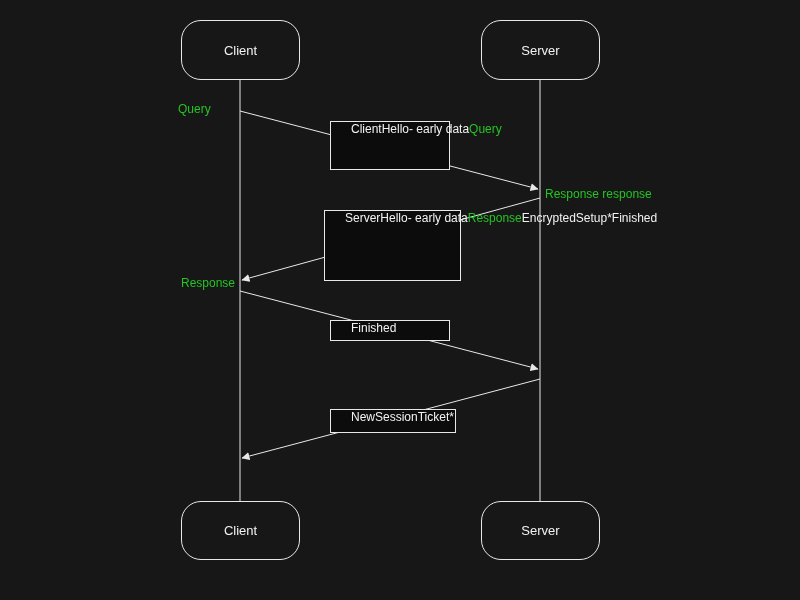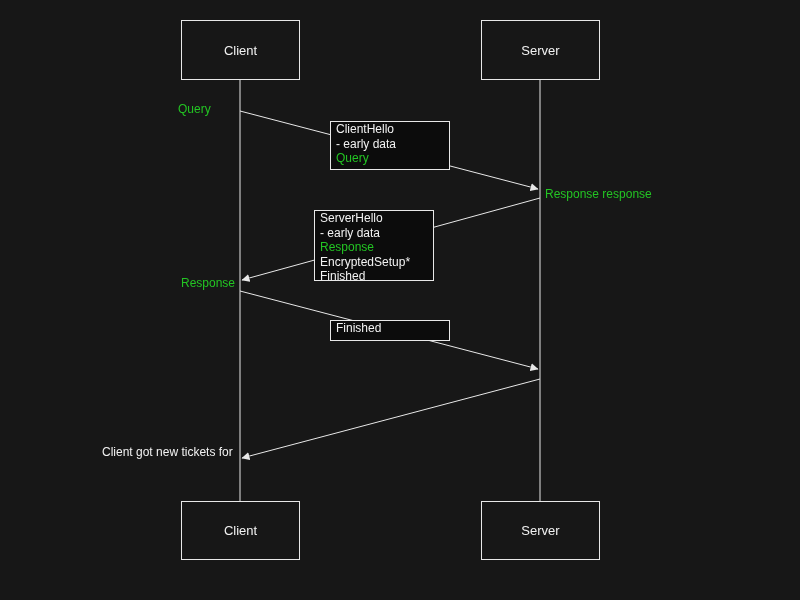--- a/index.html
+++ b/index.html
@@ -18,36 +18,36 @@
     background: var(--background);
     font-family: "Liberation Sans", sans-serif;
     color: var(--text);
     overflow: hidden;
   }
   .stage svg { position: absolute; left: 0; top: 0; }
   .actor {
     position: absolute;
     width: 119px;
     border: 1px solid var(--line);
-    border-radius: 0;
+    border-radius: 20px;
     background: var(--background);
     display: flex;
     align-items: center;
     justify-content: center;
     font-size: 13px;
     color: var(--text);
   }
   .msgbox {
     position: absolute;
     border: 1px solid var(--line);
     background: var(--box_fill);
     display: flex;
-    flex-direction: column;
+    flex-direction: row;
     justify-content: flex-start;
-    padding-left: 5px;
+    padding-left: 20px;
     font-size: 12px;
   }
   .ln { line-height: 14.5px; color: var(--text); white-space: nowrap; }
   .ln.green { color: var(--green); }
   .freelabel {
     position: absolute;
     font-size: 12px;
     line-height: 15px;
     color: var(--green);
     white-space: nowrap;
@@ -78,39 +78,41 @@
     <line x1="240" y1="291" x2="538" y2="369" stroke="#e8e8e8" stroke-width="1" marker-end="url(#arrow)"></line>
     <line x1="540" y1="379" x2="242" y2="458" stroke="#e8e8e8" stroke-width="1" marker-end="url(#arrow)"></line>
   </svg>
 
   <div class="msgbox" style="left:330px; top:121px; width:120px; height:49px;">
     <div class="ln">ClientHello</div>
     <div class="ln">- early data</div>
     <div class="ln green">Query</div>
   </div>
 
-  <div class="msgbox" style="left:314px; top:210px; width:120px; height:71px;">
+  <div class="msgbox" style="left:324px; top:210px; width:137px; height:71px;">
     <div class="ln">ServerHello</div>
     <div class="ln">- early data</div>
     <div class="ln green">Response</div>
     <div class="ln">EncryptedSetup*</div>
     <div class="ln">Finished</div>
   </div>
 
   <div class="msgbox" style="left:330px; top:320px; width:120px; height:21px;">
     <div class="ln">Finished</div>
   </div>
 
+  <div class="msgbox" style="left:330px; top:409px; width:126px; height:24px;">
+    <div class="ln">NewSessionTicket*</div>
+  </div>
 
   <div class="freelabel" style="left:178px; top:102px;">Query</div>
   <div class="freelabel" style="left:545px; top:187px;">Response response</div>
   <div class="freelabel" style="left:181px; top:276px;">Response</div>
 
   <div class="note" style="left:102px; top:444px;">
-    <div>Client got new tickets for</div>
   </div>
 
   <div class="actor" style="left:181px; top:20px;  height:60px;">
     <span>Client</span>
   </div>
   <div class="actor" style="left:481px; top:20px;  height:60px;">
     <span>Server</span>
   </div>
   <div class="actor" style="left:181px; top:501px; height:59px;">
     <span>Client</span>

